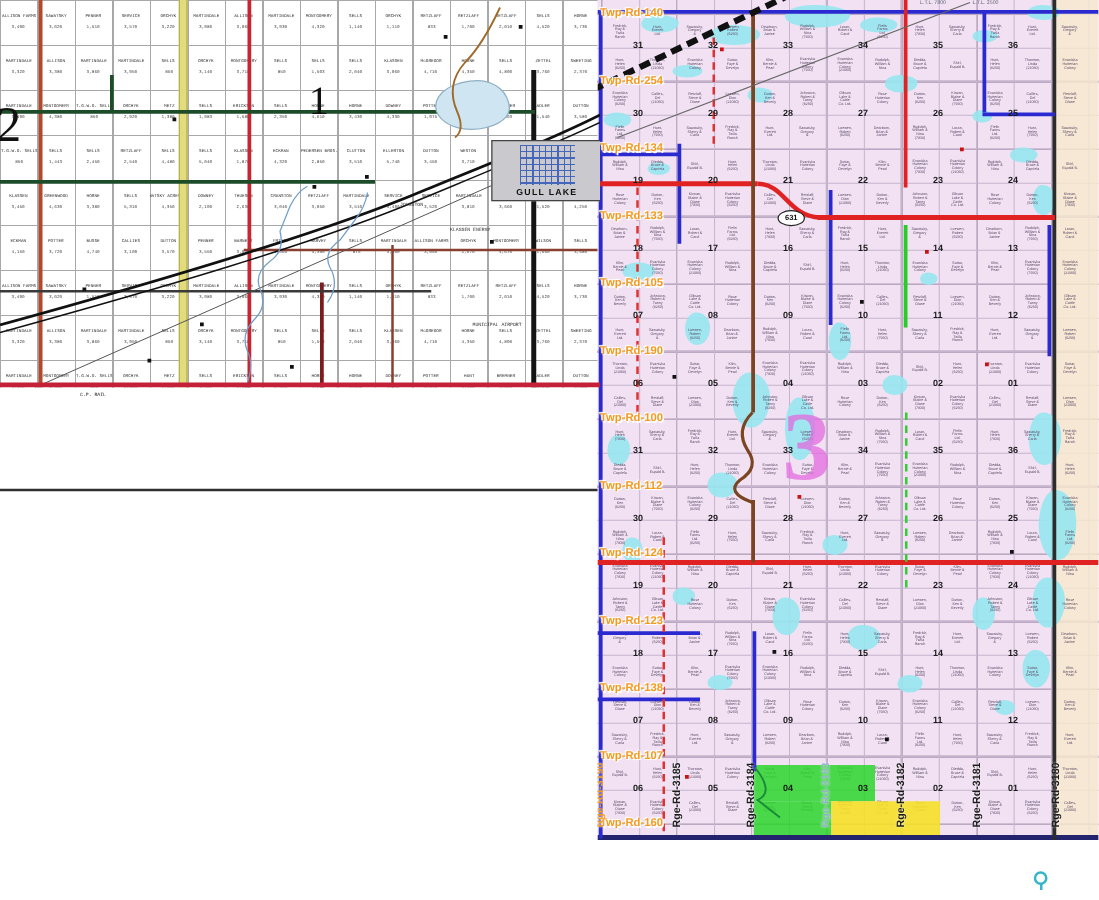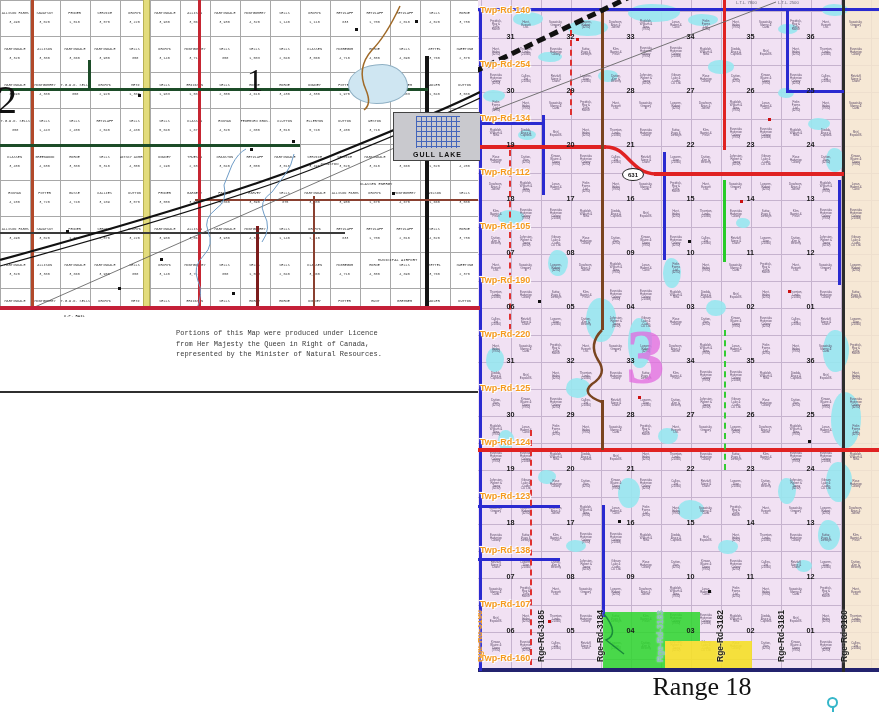--- a/index.html
+++ b/index.html
@@ -701,25 +701,20 @@
       <div class="farm" style="left: 355px; top: 28px; z-index: 21;"></div>
       <div class="farm" style="left: 415px; top: 20px; z-index: 21;"></div>
       <div class="farm" style="left: 392px; top: 192px; z-index: 21;"></div>
       <div class="farm" style="left: 66px; top: 230px; z-index: 21;"></div>
       <div class="farm" style="left: 160px; top: 258px; z-index: 21;"></div>
       <div class="farm" style="left: 232px; top: 292px; z-index: 21;"></div>
     </div>
 
   <div class="tinylabel" style="left:64px;top:314px;color:#222;">C.P. RAIL</div>
 
-  <div id="licence">
-    <div>Portions of this Map were produced under Licence</div>
-    <div>from Her Majesty the Queen in Right of Canada,</div>
-    <div>represented by the Minister of Natural Resources.</div>
-  </div>
 
   <div id="divider"></div>
 
   <div id="rightmap">
     <div id="beige"></div>
     <div id="rwater">
         <div class="water" style="left: 35px; top: 12px; width: 30px; height: 14px;"></div>
         <div class="water" style="left: 90px; top: 20px; width: 40px; height: 16px;"></div>
         <div class="water" style="left: 150px; top: 4px; width: 52px; height: 18px;"></div>
         <div class="water" style="left: 210px; top: 14px; width: 30px; height: 12px;"></div>
@@ -1735,25 +1730,25 @@
     <div id="shield">
       <span>631</span>
     </div>
 
     <div id="twpnum3">3</div>
 
     <div id="twplabels">
         <div class="twplabel" style="top: 5px;">Twp-Rd-140</div>
         <div class="twplabel" style="top: 59px;">Twp-Rd-254</div>
         <div class="twplabel" style="top: 113px;">Twp-Rd-134</div>
-        <div class="twplabel" style="top: 167px;">Twp-Rd-112</div>
+        <div class="twplabel" style="top: 167px;">Twp-Rd-133</div>
         <div class="twplabel" style="top: 221px;">Twp-Rd-105</div>
         <div class="twplabel" style="top: 275px;">Twp-Rd-190</div>
-        <div class="twplabel" style="top: 329px;">Twp-Rd-220</div>
-        <div class="twplabel" style="top: 383px;">Twp-Rd-125</div>
+        <div class="twplabel" style="top: 329px;">Twp-Rd-100</div>
+        <div class="twplabel" style="top: 383px;">Twp-Rd-112</div>
         <div class="twplabel" style="top: 437px;">Twp-Rd-124</div>
         <div class="twplabel" style="top: 491px;">Twp-Rd-123</div>
         <div class="twplabel" style="top: 545px;">Twp-Rd-138</div>
         <div class="twplabel" style="top: 599px;">Twp-Rd-107</div>
         <div class="twplabel" style="top: 653px;">Twp-Rd-160</div>
       </div>
     <div id="rgelabels">
         <div class="rgelabel" style="left: 58px; top: 550px; color: rgb(28, 28, 28);">Rge-Rd-3185</div>
         <div class="rgelabel" style="left: 117px; top: 550px; color: rgb(28, 28, 28);">Rge-Rd-3184</div>
         <div class="rgelabel" style="left: 177px; top: 550px; color: rgb(143, 180, 198);">Rge-Rd-3183</div>
@@ -1848,20 +1843,19 @@
         <div class="rdot" style="left: 70px; top: 620px;"></div>
         <div class="rdot" style="left: 290px; top: 118px;"></div>
         <div class="farm" style="left: 210px; top: 240px;"></div>
         <div class="farm" style="left: 140px; top: 520px;"></div>
         <div class="farm" style="left: 330px; top: 440px;"></div>
         <div class="farm" style="left: 60px; top: 300px;"></div>
         <div class="farm" style="left: 230px; top: 590px;"></div>
       </div>
   </div>
 
-  <div id="rangecaption">Range 18</div>
 
   <div id="pin">
     <div class="ring"></div>
     <div class="stem"></div>
   </div>
 
 </div>
 
 </body></html>

